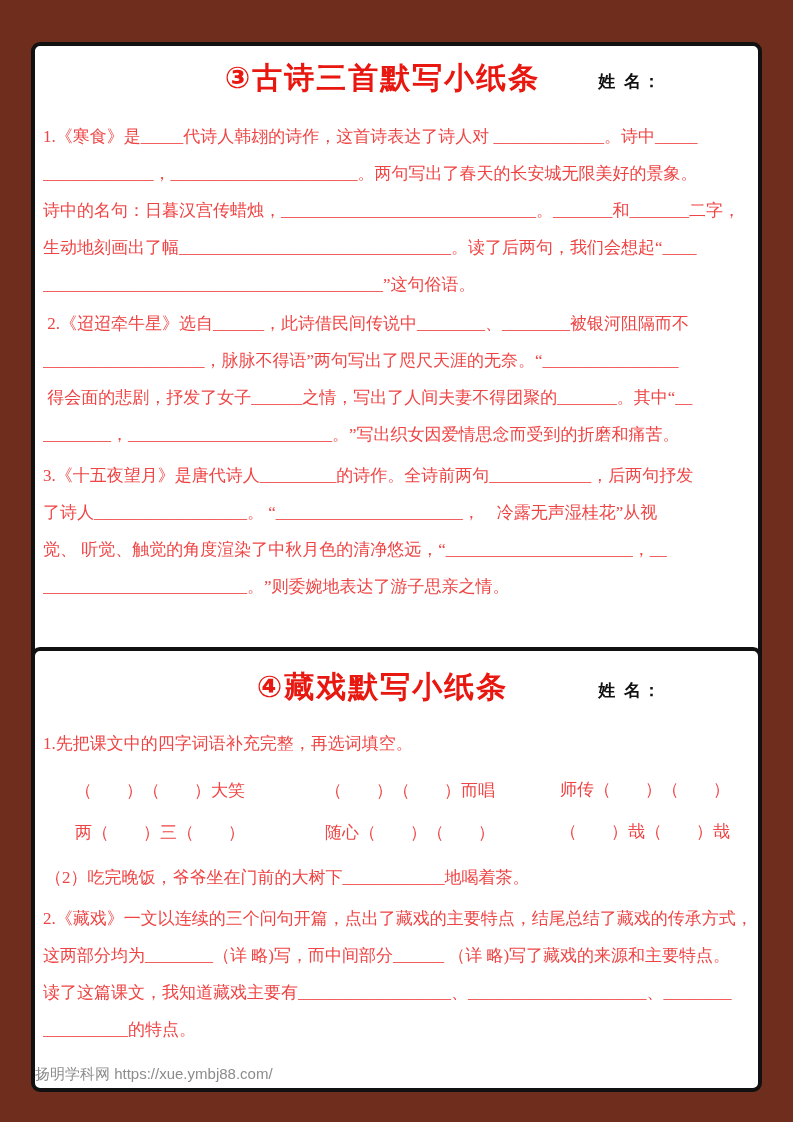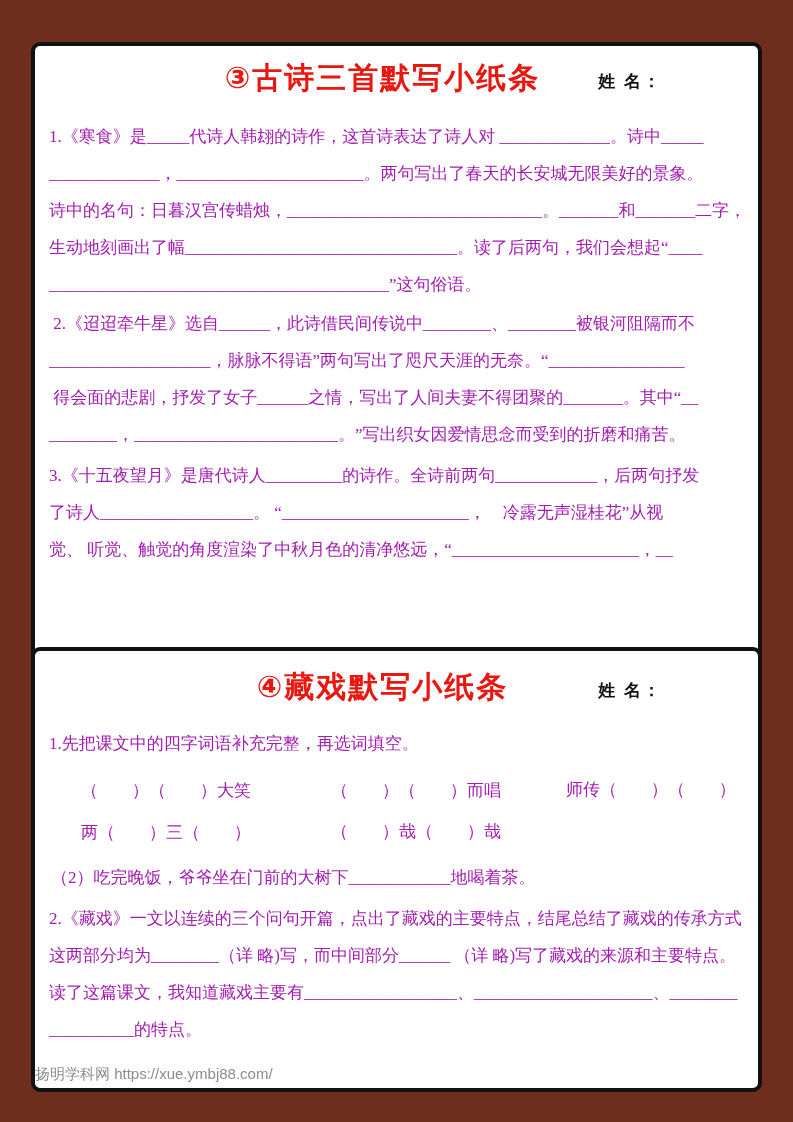--- a/index.html
+++ b/index.html
@@ -33,21 +33,21 @@
   }
   .name-label{
     position:absolute;
     right:96px;top:12px;
     font-family:"Liberation Sans","DejaVu Sans",sans-serif;
     font-weight:700;
     font-size:17px;
     color:#111;
     letter-spacing:2px;
   }
-  .content{padding:0 12px 0 14px;color:#a21caf;}
+  .content{padding:0 12px 0 8px;color:#ef4444;}
   .line{
     font-size:17px;
     line-height:37px;
     white-space:pre;
     overflow:hidden;
   }
   .q1c1{margin-top:14px;}
   .q2c1{margin-top:2px;}
   .q3c1{margin-top:4px;}
   .introc2{margin-top:24px;}
@@ -86,39 +86,41 @@
     <div class="q2c1">
       <div class="line"> 2.《迢迢牵牛星》选自______，此诗借民间传说中________、________被银河阻隔而不</div>
       <div class="line">___________________，脉脉不得语”两句写出了咫尺天涯的无奈。“________________</div>
       <div class="line"> 得会面的悲剧，抒发了女子______之情，写出了人间夫妻不得团聚的_______。其中“__</div>
       <div class="line">________，________________________。”写出织女因爱情思念而受到的折磨和痛苦。</div>
     </div>
     <div class="q3c1">
       <div class="line">3.《十五夜望月》是唐代诗人_________的诗作。全诗前两句____________，后两句抒发</div>
       <div class="line">了诗人__________________。 “______________________，　冷露无声湿桂花”从视</div>
       <div class="line">觉、 听觉、触觉的角度渲染了中秋月色的清净悠远，“______________________，__</div>
+      <div class="line">________________________。”则委婉地表达了游子思亲之情。</div>
     </div>
   </div>
 </div>
 
 <div class="card card2">
   <div class="card-head">
     <div class="card-title">④藏戏默写小纸条</div>
     <div class="name-label">姓 名：</div>
   </div>
   <div class="content">
     <div class="line introc2">1.先把课文中的四字词语补充完整，再选词填空。</div>
     <div class="wordrows">
       <div class="wrow">
         <div class="wcell0">（　　）（　　）大笑</div>
         <div class="wcell1">（　　）（　　）而唱</div>
         <div class="wcell2">师传（　　）（　　）</div>
       </div>
       <div class="wrow">
         <div class="wcell0">两（　　）三（　　）</div>
+        <div class="wcell1">随心（　　）（　　）</div>
         <div class="wcell2">（　　）哉（　　）哉</div>
       </div>
     </div>
     <div class="subs">
       <div class="line">（2）吃完晚饭，爷爷坐在门前的大树下____________地喝着茶。</div>
     </div>
     <div class="q2c2">
       <div class="line">2.《藏戏》一文以连续的三个问句开篇，点出了藏戏的主要特点，结尾总结了藏戏的传承方式，</div>
       <div class="line">这两部分均为________（详 略)写，而中间部分______ （详 略)写了藏戏的来源和主要特点。</div>
       <div class="line">读了这篇课文，我知道藏戏主要有__________________、_____________________、________</div>

